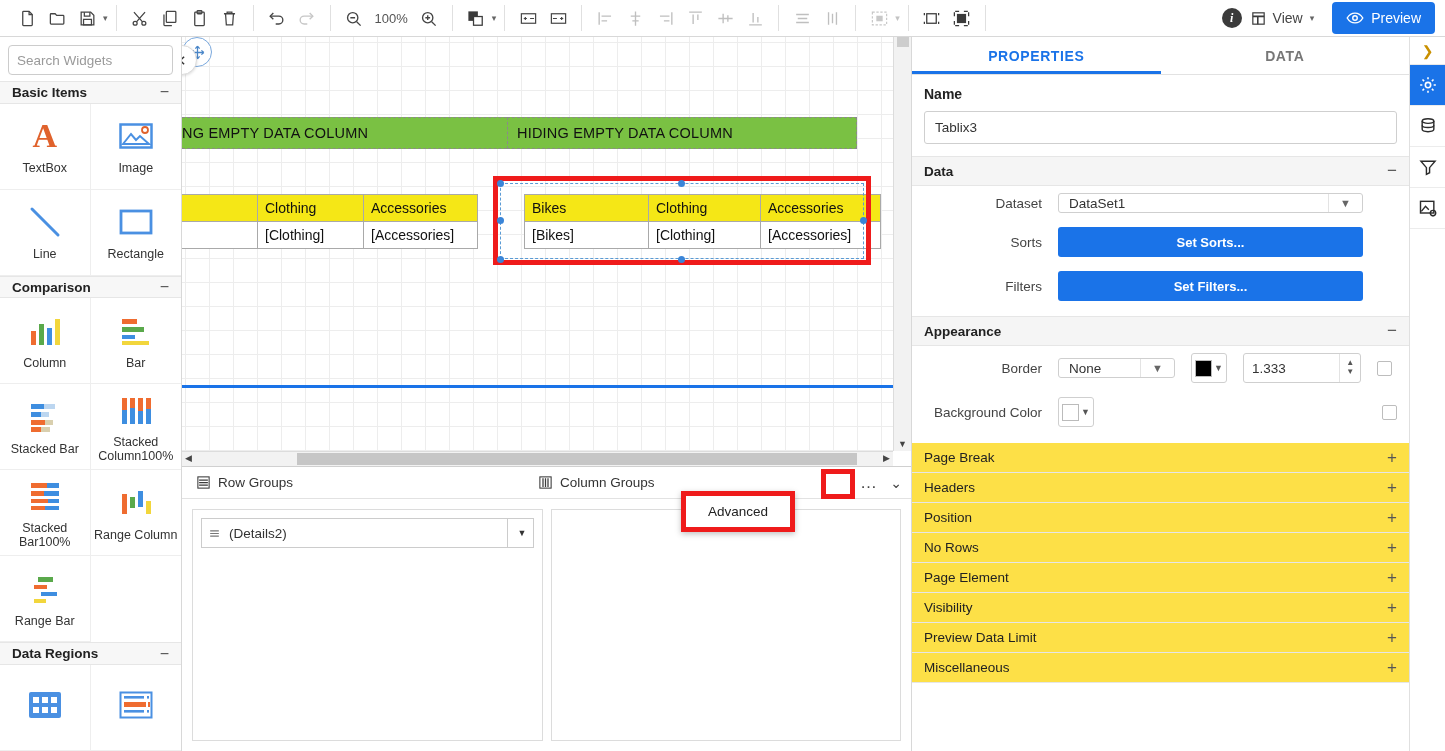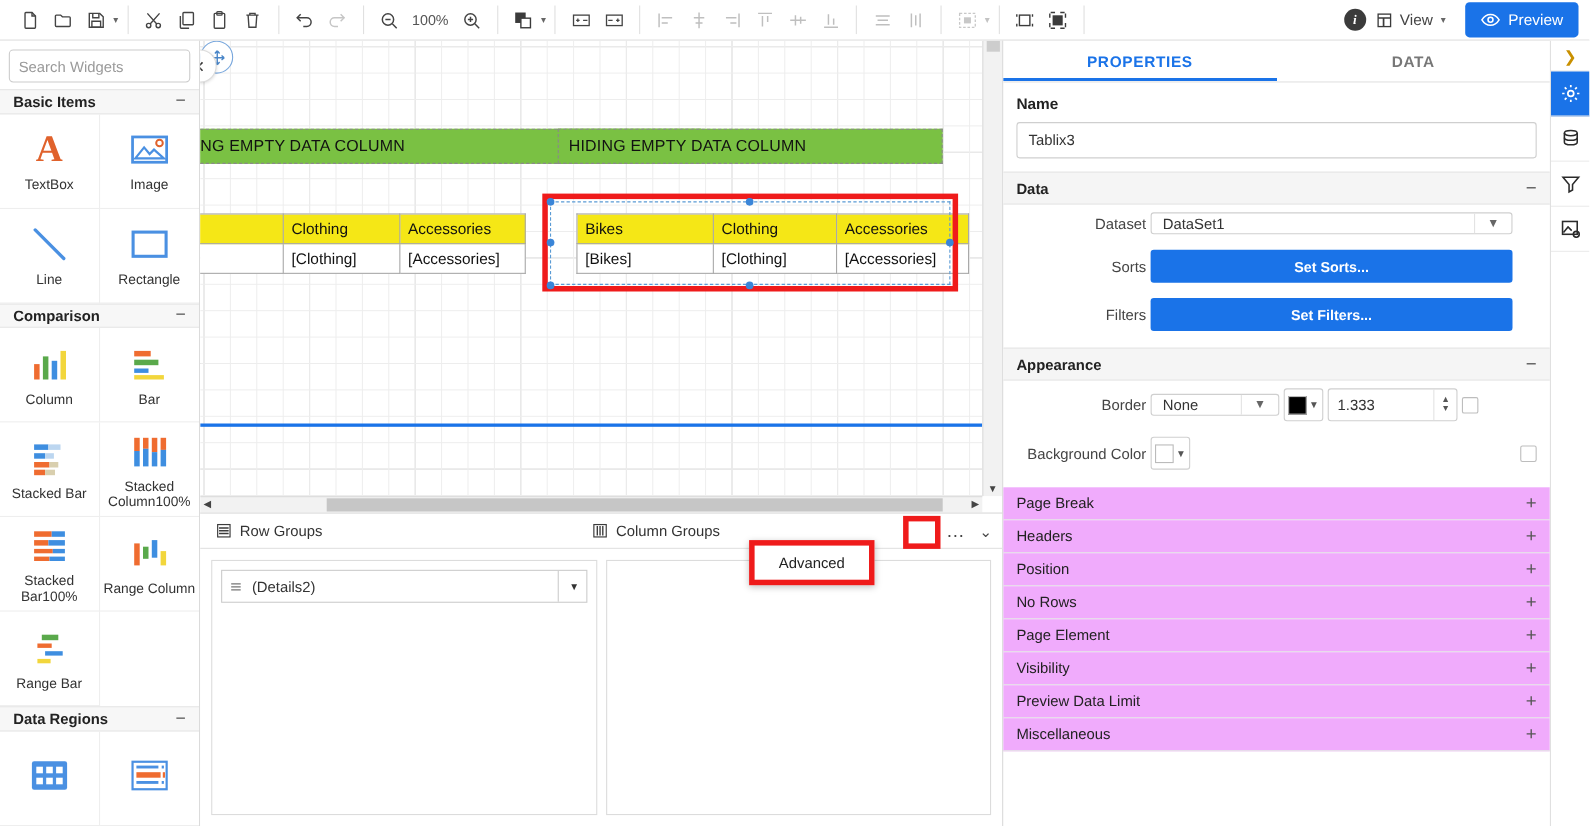--- a/index.html
+++ b/index.html
@@ -174,22 +174,22 @@
   .p-input{
     width:100%;height:33px;border:1px solid #cfcfcf;border-radius:3px;padding:0 10px;
     font-size:13.5px;color:#333;font-family:inherit;outline:none;
   }
   .p-sect{
     height:30px;background:#f5f5f5;border-top:1px solid #e6e6e6;border-bottom:1px solid #e6e6e6;
     display:flex;align-items:center;justify-content:space-between;padding:0 12px;
     font-size:13.5px;font-weight:bold;color:#222;cursor:pointer;
   }
   .p-sect .pm{ font-size:17px;font-weight:normal;color:#555;}
-  .p-sect.collapsed{ font-weight:normal; background:#f0abfc; }
-  .p-row{ display:flex;align-items:center;padding:7px 12px; gap:4px;}
+  .p-sect.collapsed{ font-weight:normal; background:#fde047; }
+  .p-row{ display:flex;align-items:center;padding:7px 12px; gap:16px;}
   .p-row .rl{ width:118px; text-align:right; font-size:13.5px; color:#444; }
   .p-select{
     flex:1;height:20px;border:1px solid #cfcfcf;border-radius:3px;display:flex;align-items:center;
     padding:0 0 0 10px;font-size:13.5px;color:#333;background:#fff;cursor:pointer;
   }
   .p-select .dd{ margin-left:auto;width:34px;height:100%;display:flex;align-items:center;
                  justify-content:center;border-left:1px solid #e3e3e3;font-size:11px;color:#666;}
   .btn-blue{
     flex:1;height:30px;background:#1a73e8;color:#fff;border-radius:3px;display:flex;
     align-items:center;justify-content:center;font-size:13px;font-weight:bold;cursor:pointer;

